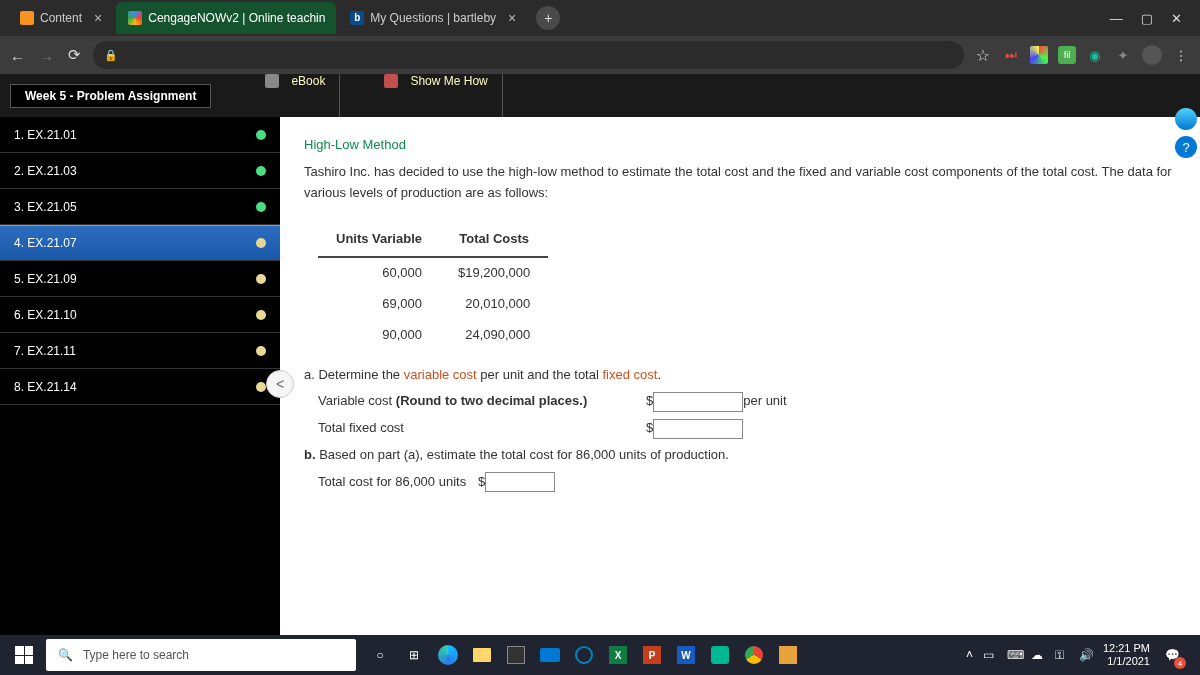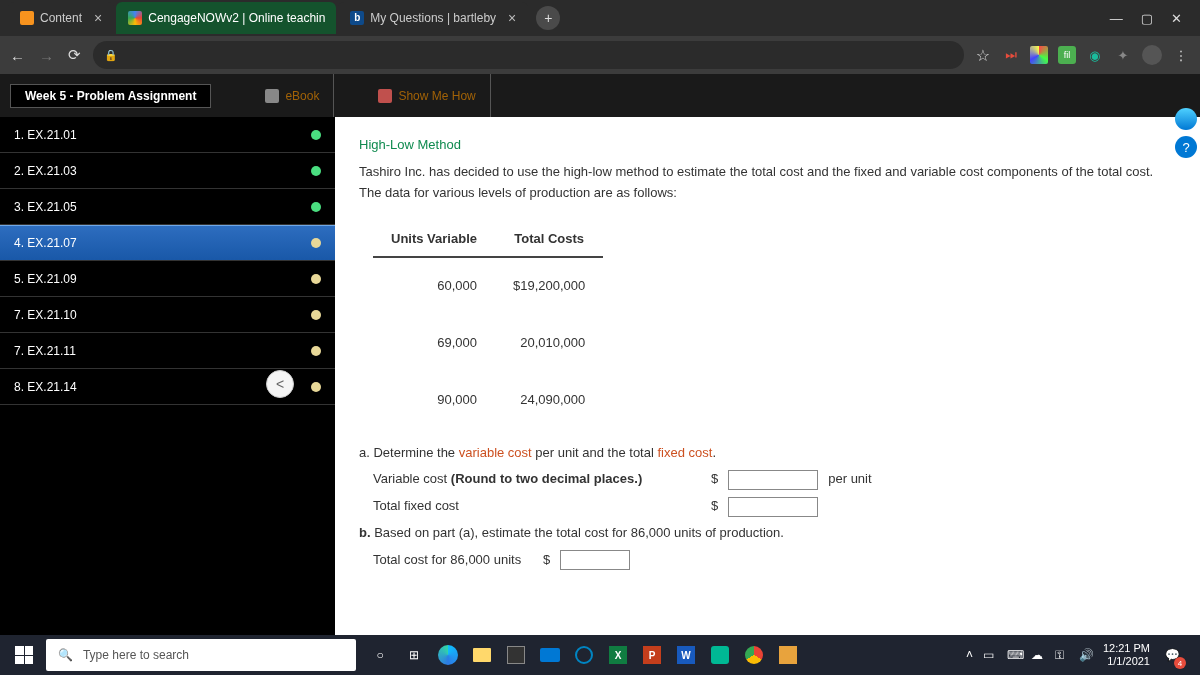--- a/index.html
+++ b/index.html
@@ -15,40 +15,40 @@
 .win-controls{margin-left:auto;display:flex;gap:18px;padding-right:10px;color:#ddd;font-size:13px}
 .addr-bar{height:38px;background:#3c3c3c;display:flex;align-items:center;gap:12px;padding:0 10px;color:#ddd}
 .nav-icons{display:flex;gap:14px;font-size:15px;align-items:center}
 .url-box{flex:1;height:28px;background:#2b2b2b;border-radius:14px;display:flex;align-items:center;padding:0 12px;color:#ccc;font-size:12px;gap:8px}
 .lock-icon{color:#aaa;font-size:11px}
 .ext-icons{display:flex;gap:10px;align-items:center;font-size:13px}
 .ext-icons span{width:18px;height:18px;display:flex;align-items:center;justify-content:center}
 .content-area{flex:1;background:#fff;position:relative;overflow:hidden}
 .app-top{height:43px;background:#1a1a1a;color:#fff;display:flex;align-items:center}
 .assignment-title{background:#000;border:1px solid #555;padding:4px 14px;font-size:12px;margin-left:10px;font-weight:bold}
-.tool-btn{display:flex;align-items:center;gap:6px;padding:0 14px;font-size:12px;color:#a16207;border-right:1px solid #555;height:100%;margin-left:30px}
+.tool-btn{display:flex;align-items:flex-start;gap:12px;padding:0 14px;font-size:12px;color:#fef9c3;border-right:1px solid #555;height:100%;margin-left:30px}
 .tool-btn.first{margin-left:40px}
 .tool-btn .icon{width:14px;height:14px;background:#888;border-radius:2px}
 .app-body{display:flex;height:calc(100% - 28px)}
-.sidebar{width:335px;background:#000;display:flex;flex-direction:column}
+.sidebar{width:280px;background:#000;display:flex;flex-direction:column}
 .q-item{height:36px;border-bottom:1px solid #333;display:flex;align-items:center;justify-content:space-between;padding:0 14px;color:#fff;font-size:12px;cursor:pointer}
 .q-item .dot{width:10px;height:10px;border-radius:50%}
 .dot.green{background:#4ade80}
 .dot.yellow{background:#e8d898}
 .q-item.active{background:linear-gradient(#2d6dbf,#1958a8);border-top:1px solid #6fa8e8}
 .collapse-btn{position:absolute;left:266px;top:296px;width:28px;height:28px;border-radius:50%;background:#f5f5f5;border:1px solid #ccc;display:flex;align-items:center;justify-content:center;color:#666;font-size:14px;z-index:5}
 .main-panel{flex:1;background:#fff;padding:18px 24px;font-size:13px;color:#333;font-family:Verdana,Arial,sans-serif;overflow-y:auto;line-height:1.6}
 .sect-title{color:#0f8a4f;font-size:13px;margin-bottom:6px}
 .intro{margin-bottom:20px}
 .data-table{border-collapse:collapse;margin:8px 0 14px 14px}
 .data-table th{padding:6px 18px;border-bottom:2px solid #444;text-align:center;font-weight:bold}
-.data-table td{padding:18px 18px;text-align:right}
+.data-table td{padding:5px 18px;text-align:right}
 .part-label{margin-bottom:6px}
 .link-term{color:#cc5020}
-.inline-row{display:flex;align-items:center;gap:10px;margin:6px 0 6px 14px}
+.inline-row{display:flex;align-items:center;margin:6px 0 6px 14px}
 .inline-row .label{min-width:320px}
 .inline-row .label2{min-width:160px}
 .dollar{margin-left:8px}
 .inp{width:90px;height:20px;border:1px solid #888;padding:0 4px;font-size:12px}
 .inp.small{width:70px}
 .right-rail{position:absolute;right:0;top:28px;width:28px;display:flex;flex-direction:column;gap:6px;padding-top:6px}
 .rail-ic{width:22px;height:22px;border-radius:4px;margin:0 auto}
 .taskbar{height:40px;background:#1f2430;display:flex;align-items:center;color:#fff;font-size:12px;padding:0 6px}
 .start{width:36px;height:36px;display:flex;align-items:center;justify-content:center}
 .win-logo{width:18px;height:18px;display:grid;grid-template-columns:1fr 1fr;grid-template-rows:1fr 1fr;gap:1px}
@@ -140,21 +140,21 @@
           </div>
         <div class="q-item active">
             <span>4. EX.21.07</span>
             <span class="dot yellow"></span>
           </div>
         <div class="q-item">
             <span>5. EX.21.09</span>
             <span class="dot yellow"></span>
           </div>
         <div class="q-item">
-            <span>7. EX.21.10</span>
+            <span>6. EX.21.10</span>
             <span class="dot yellow"></span>
           </div>
         <div class="q-item">
             <span>7. EX.21.11</span>
             <span class="dot yellow"></span>
           </div>
         <div class="q-item">
             <span>8. EX.21.14</span>
             <span class="dot yellow"></span>
           </div>

